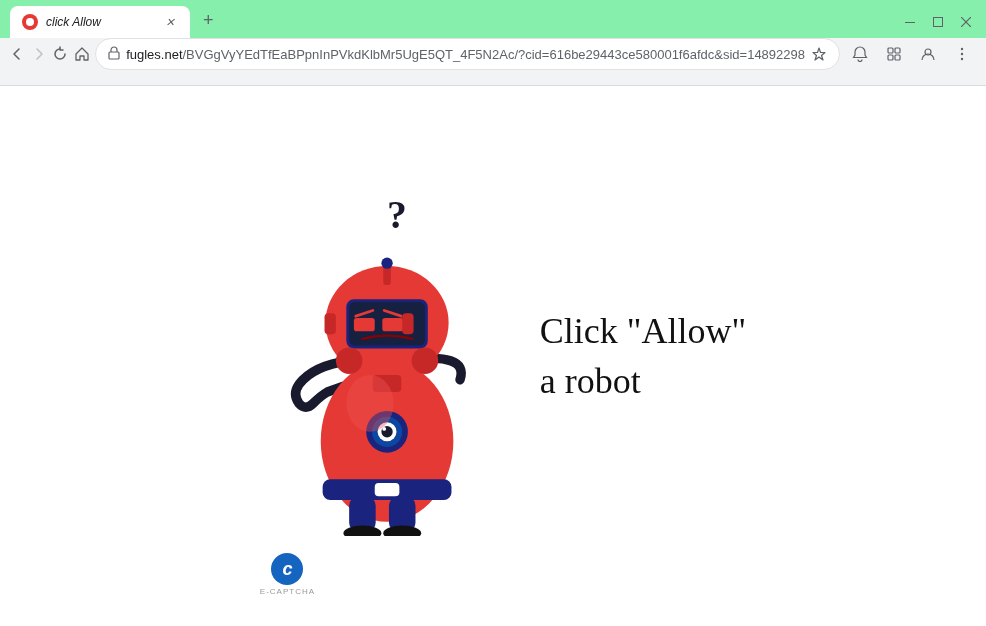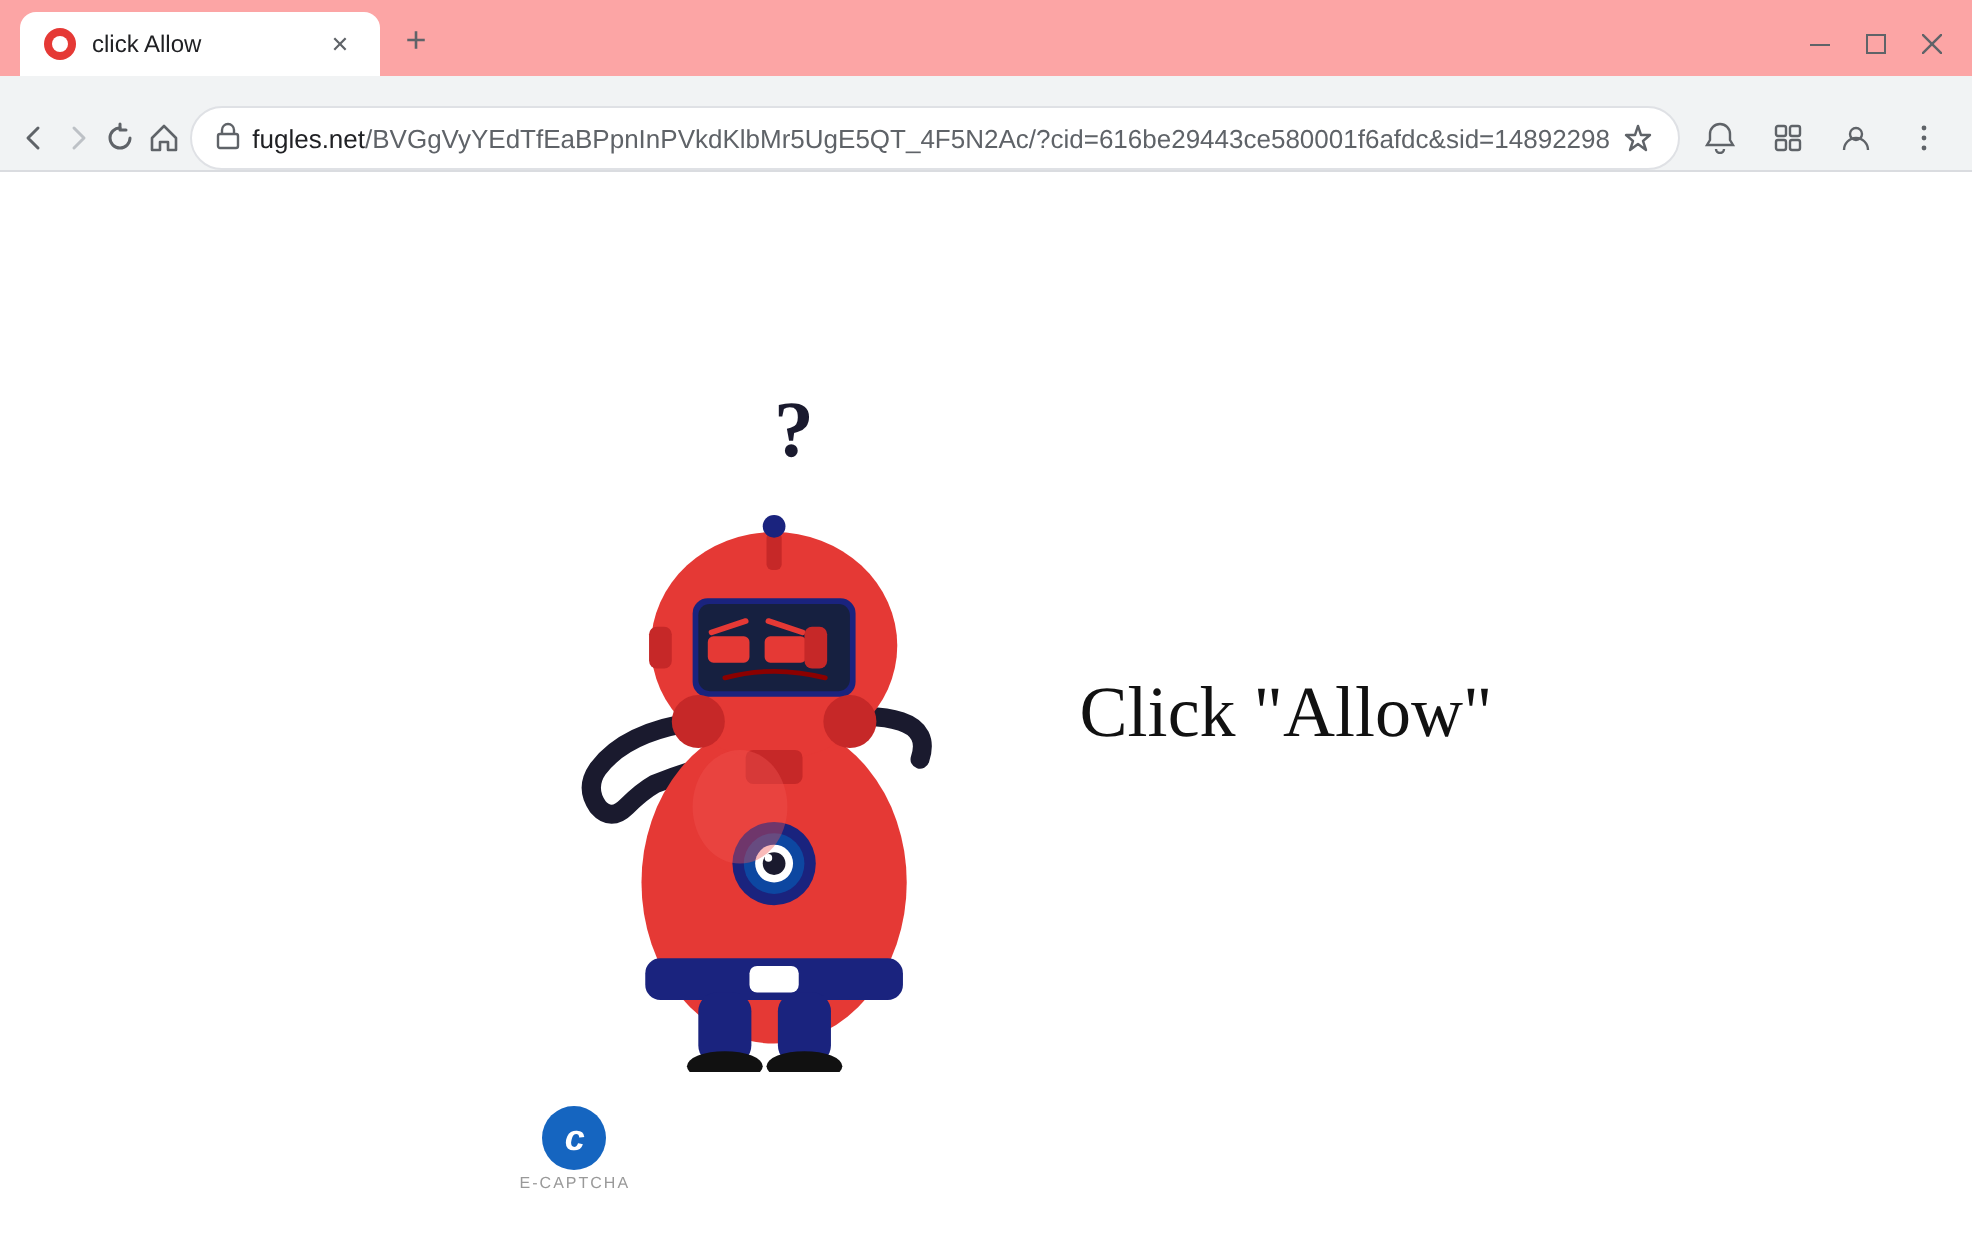--- a/index.html
+++ b/index.html
@@ -3,26 +3,27 @@
   <meta charset="utf-8">
   <style>
     * { margin: 0; padding: 0; box-sizing: border-box; }
     body { font-family: 'Segoe UI', Arial, sans-serif; background: #fff; width: 986px; height: 626px; overflow: hidden; }
 
     
     .browser-frame { width: 986px; height: 626px; display: flex; flex-direction: column; background: #fff; }
 
     
     .title-bar {
-      background: #fca5a5;
+      background: #86efac;
       height: 38px;
       display: flex;
       align-items: flex-start;
       padding-top: 6px;
       user-select: none;
+      font-style: italic;
     }
     .tab-strip { display: flex; align-items: flex-end; flex: 1; padding-left: 10px; }
     .tab {
       background: #fff;
       border-radius: 8px 8px 0 0;
       padding: 0 12px;
       height: 32px;
       display: flex;
       align-items: center;
       gap: 8px;
@@ -45,21 +46,21 @@
     .win-btn {
       width: 24px; height: 24px; border-radius: 4px; display: flex; align-items: center; justify-content: center;
       cursor: pointer; color: #3c4043; font-size: 11px;
     }
 
     
     .nav-bar {
       background: #f1f3f4;
       height: 48px;
       display: flex;
-      align-items: flex-end;
+      align-items: flex-start;
       padding: 0 8px;
       gap: 4px;
       border-bottom: 1px solid #dadce0;
     }
     .nav-btn {
       width: 32px; height: 32px; border-radius: 50%; display: flex; align-items: center; justify-content: center;
       cursor: pointer; color: #5f6368; font-size: 16px;
     }
     .nav-btn.disabled { color: #bdc1c6; cursor: default; }
     .address-bar-wrap {
@@ -310,18 +311,19 @@
 
         
         <div class="captcha-logo">
           <div class="captcha-c">c</div>
           <span class="captcha-label">E-CAPTCHA</span>
         </div>
       </div>
 
       <div class="message-text">
         <div>Click "Allow"</div>
+        <div>a robot</div>
       </div>
 
     </div>
   </div>
 
 </div>
 
 </body></html>

